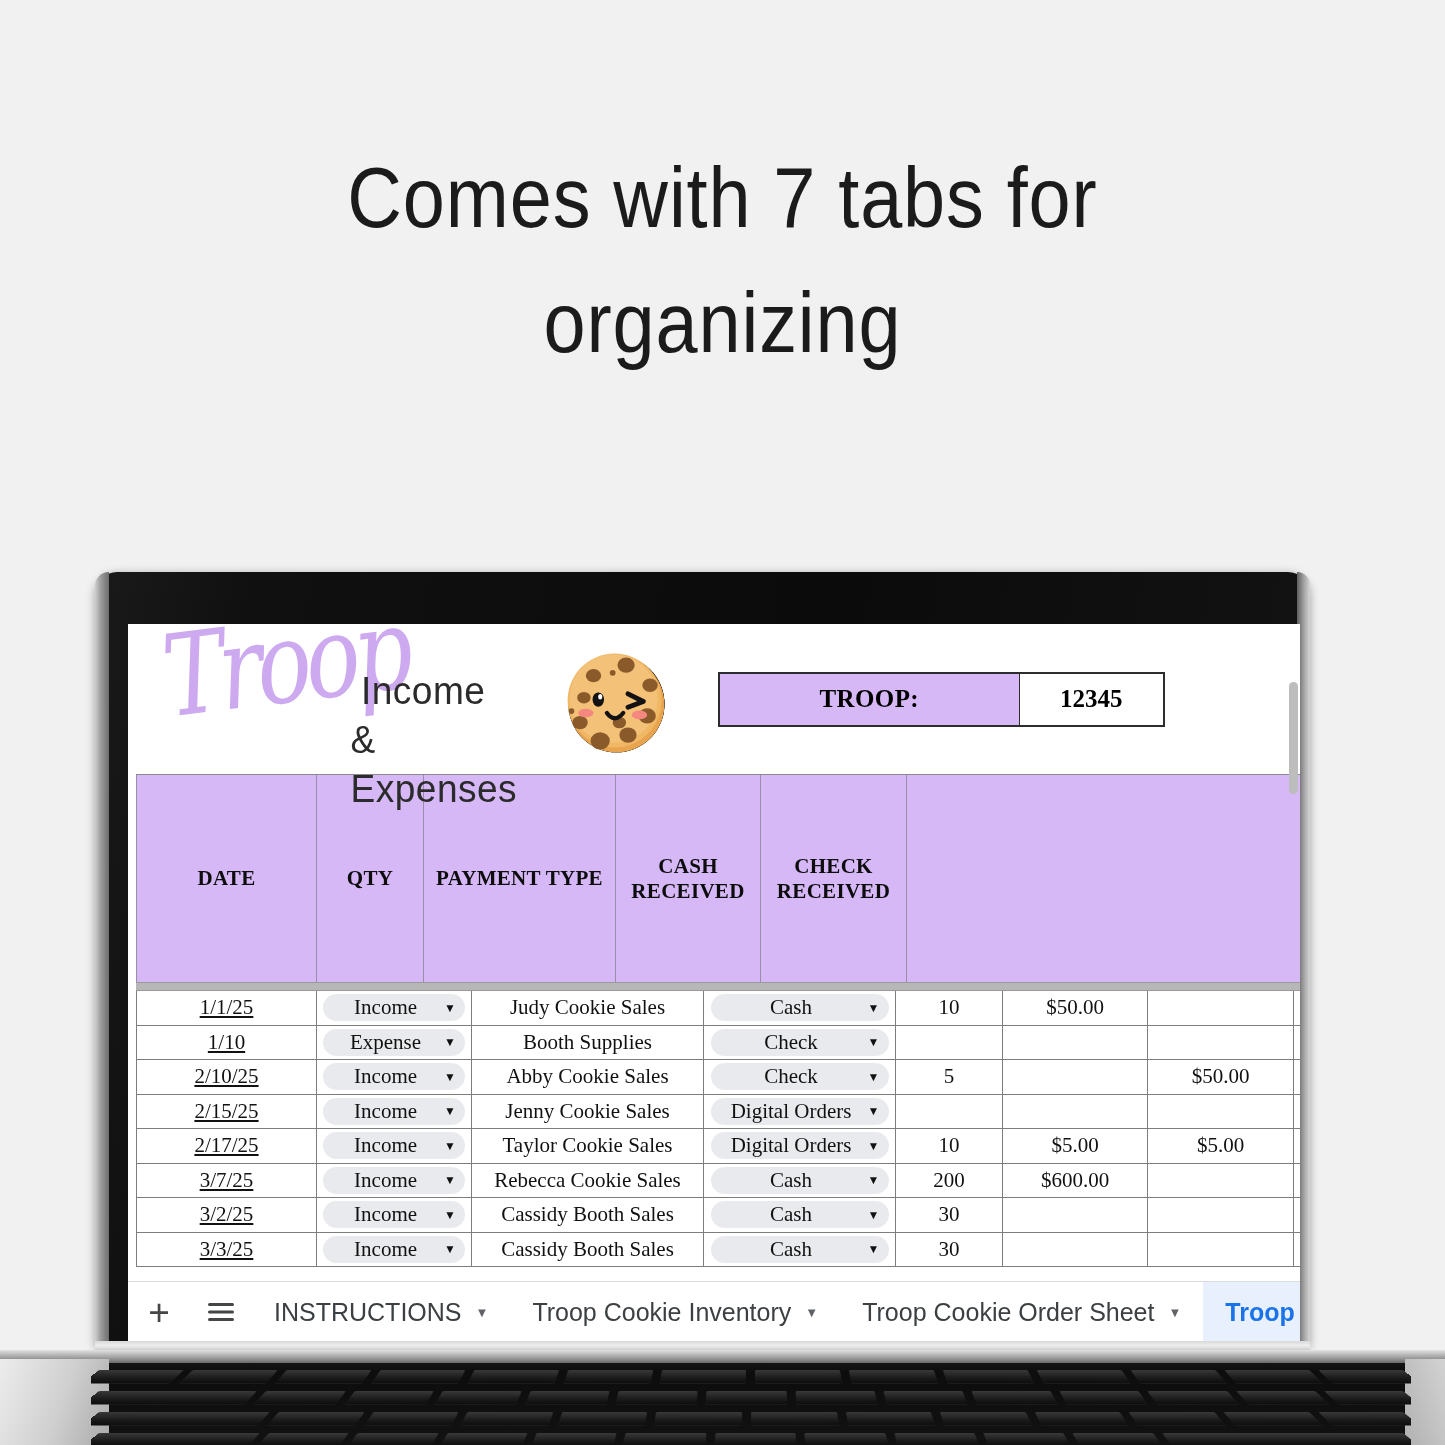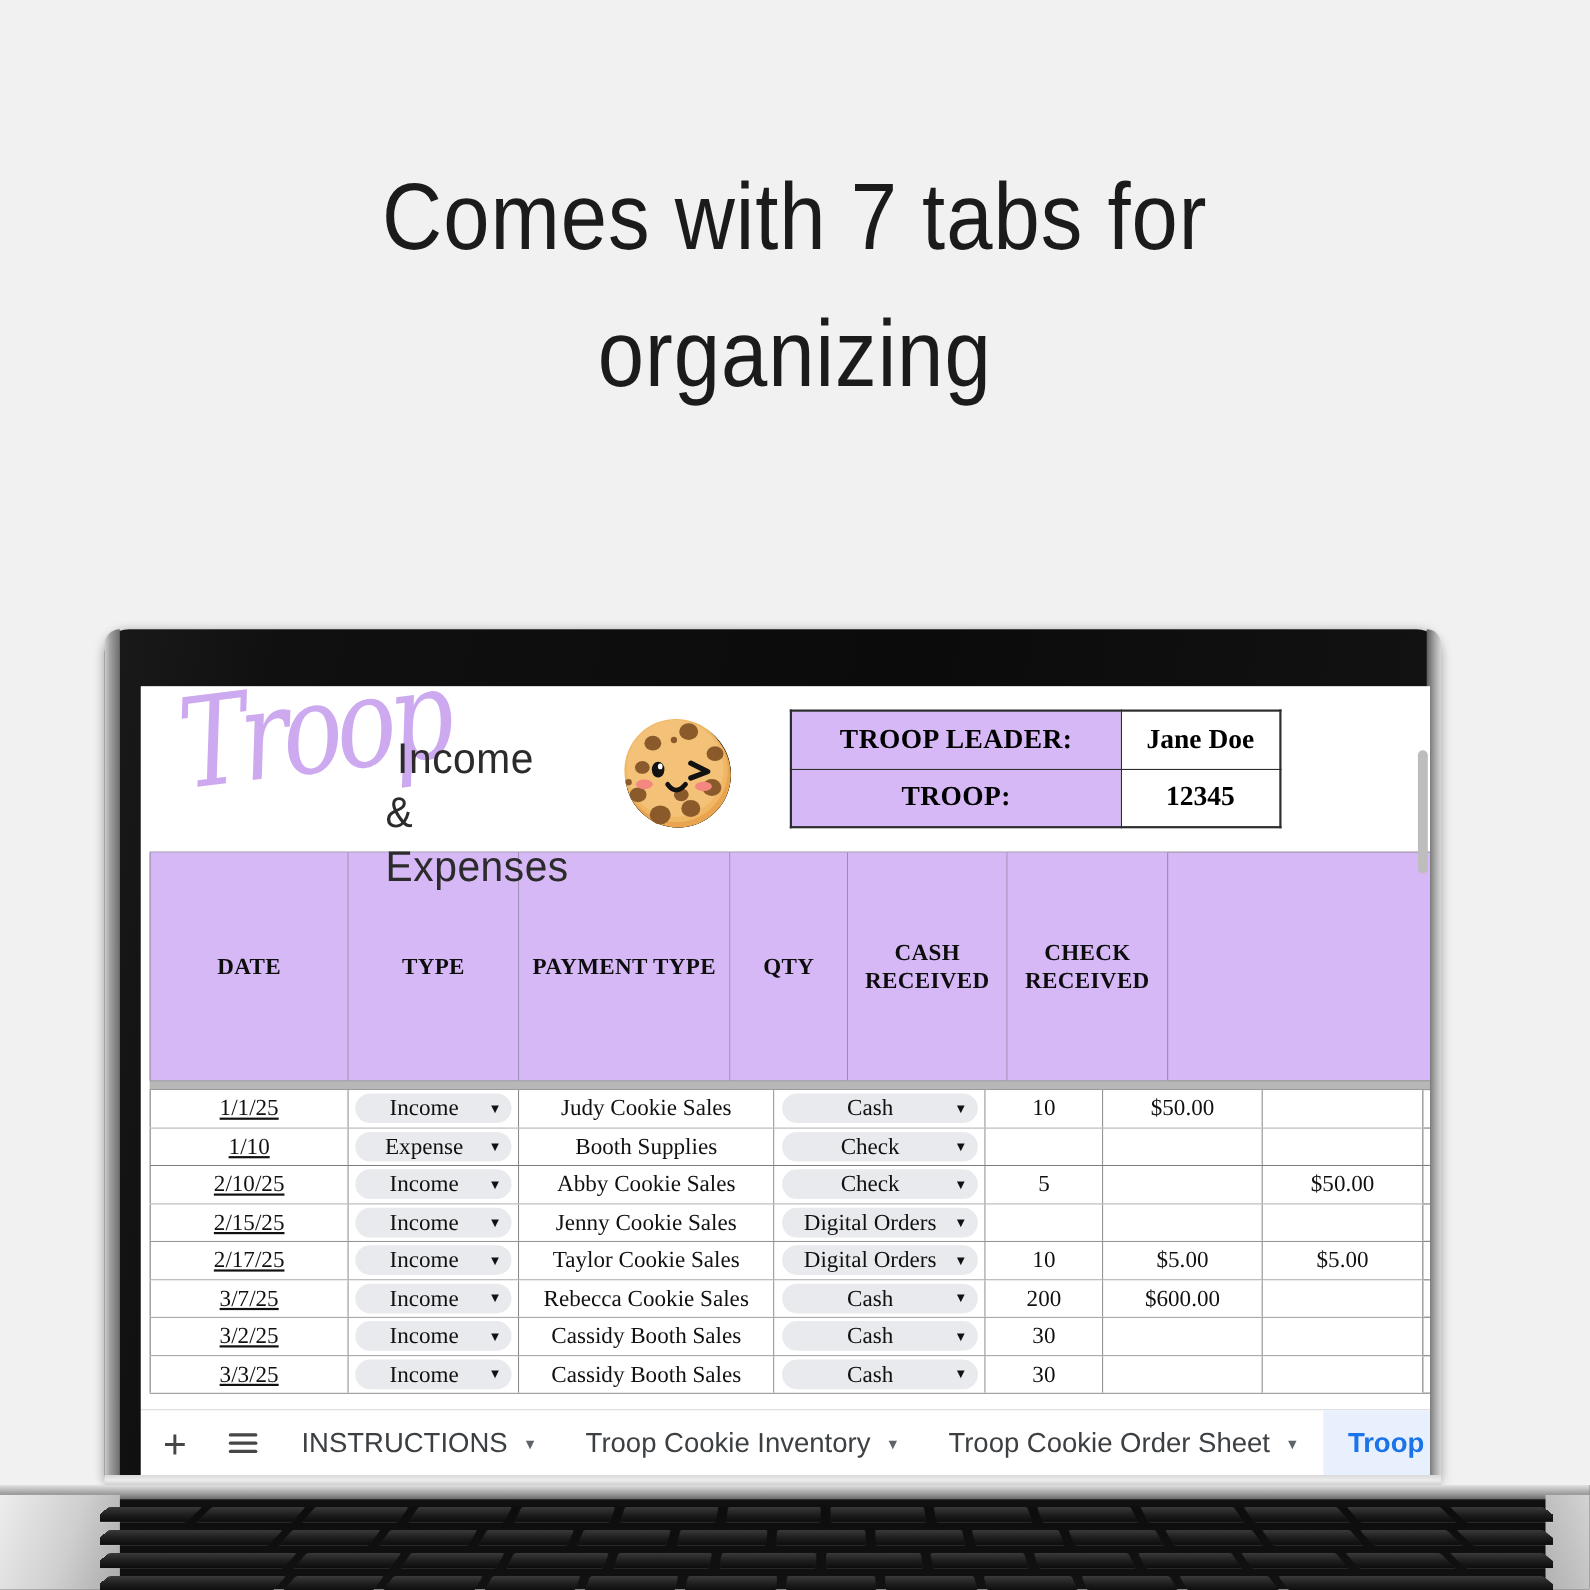--- a/index.html
+++ b/index.html
@@ -435,37 +435,32 @@
                 <ellipse cx="43" cy="55" rx="2.2" ry="2.8" fill="#fff"></ellipse>
                 <path d="M72 52 L88 60 L72 66" fill="none" stroke="#121212" stroke-width="5" stroke-linecap="round" stroke-linejoin="round"></path>
                 <path d="M50 72 q8 11 17 0" fill="none" stroke="#121212" stroke-width="4.5" stroke-linecap="round"></path>
                 <ellipse cx="28" cy="72" rx="8" ry="4.5" fill="#f4877f"></ellipse>
                 <ellipse cx="84" cy="74" rx="8" ry="4.5" fill="#f4877f"></ellipse>
               </svg>
             </div>
 
             <table class="infobox">
               <tbody>
-                  <tr>
-                <td class="lbl">TROOP LEADER:</td>
-                <td class="val">Jane Doe</td>
-              </tr>
               <tr>
                 <td class="lbl">TROOP:</td>
                 <td class="val">12345</td>
               </tr>
             </tbody>
               </table>
           </div>
 
           <div class="colhead">
             <div class="cell c-date">DATE</div>
-            <div class="cell c-type">TYPE</div>
+            <div class="cell c-qty">QTY</div>
             <div class="cell c-pay">PAYMENT TYPE</div>
-            <div class="cell c-qty">QTY</div>
             <div class="cell c-cash">
               <span><span>CASH</span><br><span>RECEIVED</span></span>
             </div>
             <div class="cell c-check">
               <span><span>CHECK</span><br><span>RECEIVED</span></span>
             </div>
           </div>
 
           <div class="sep"></div>
 

